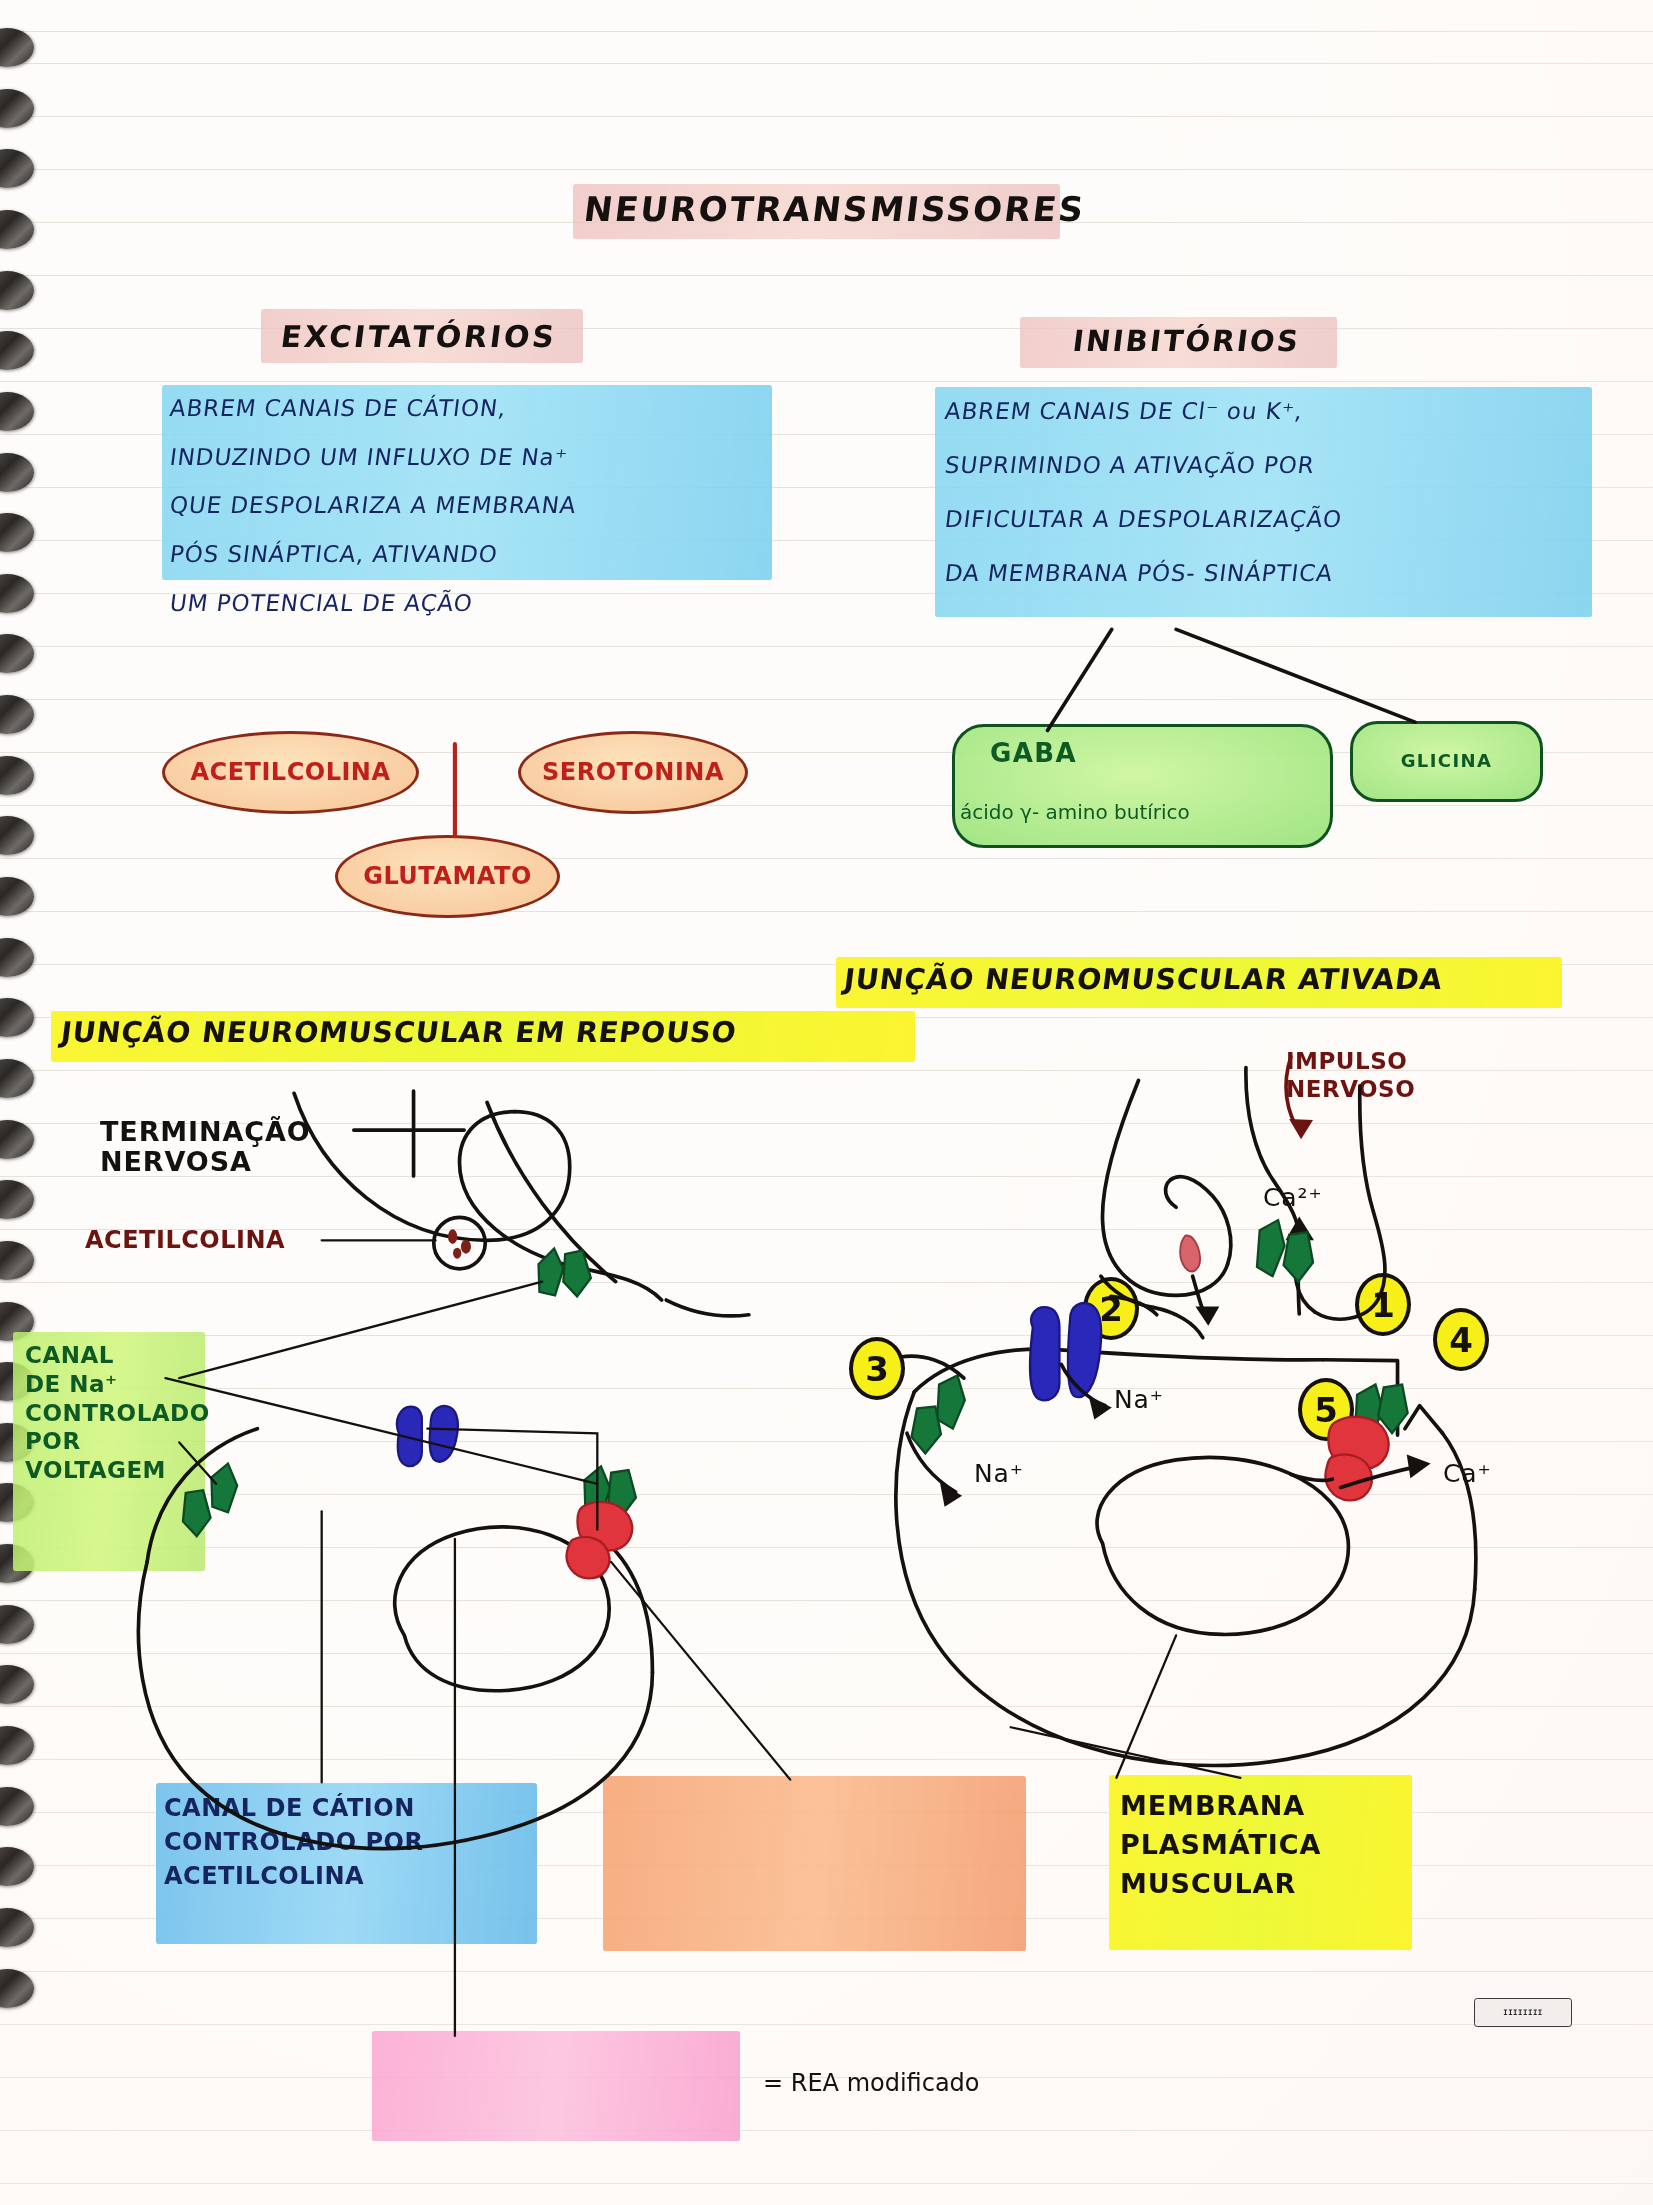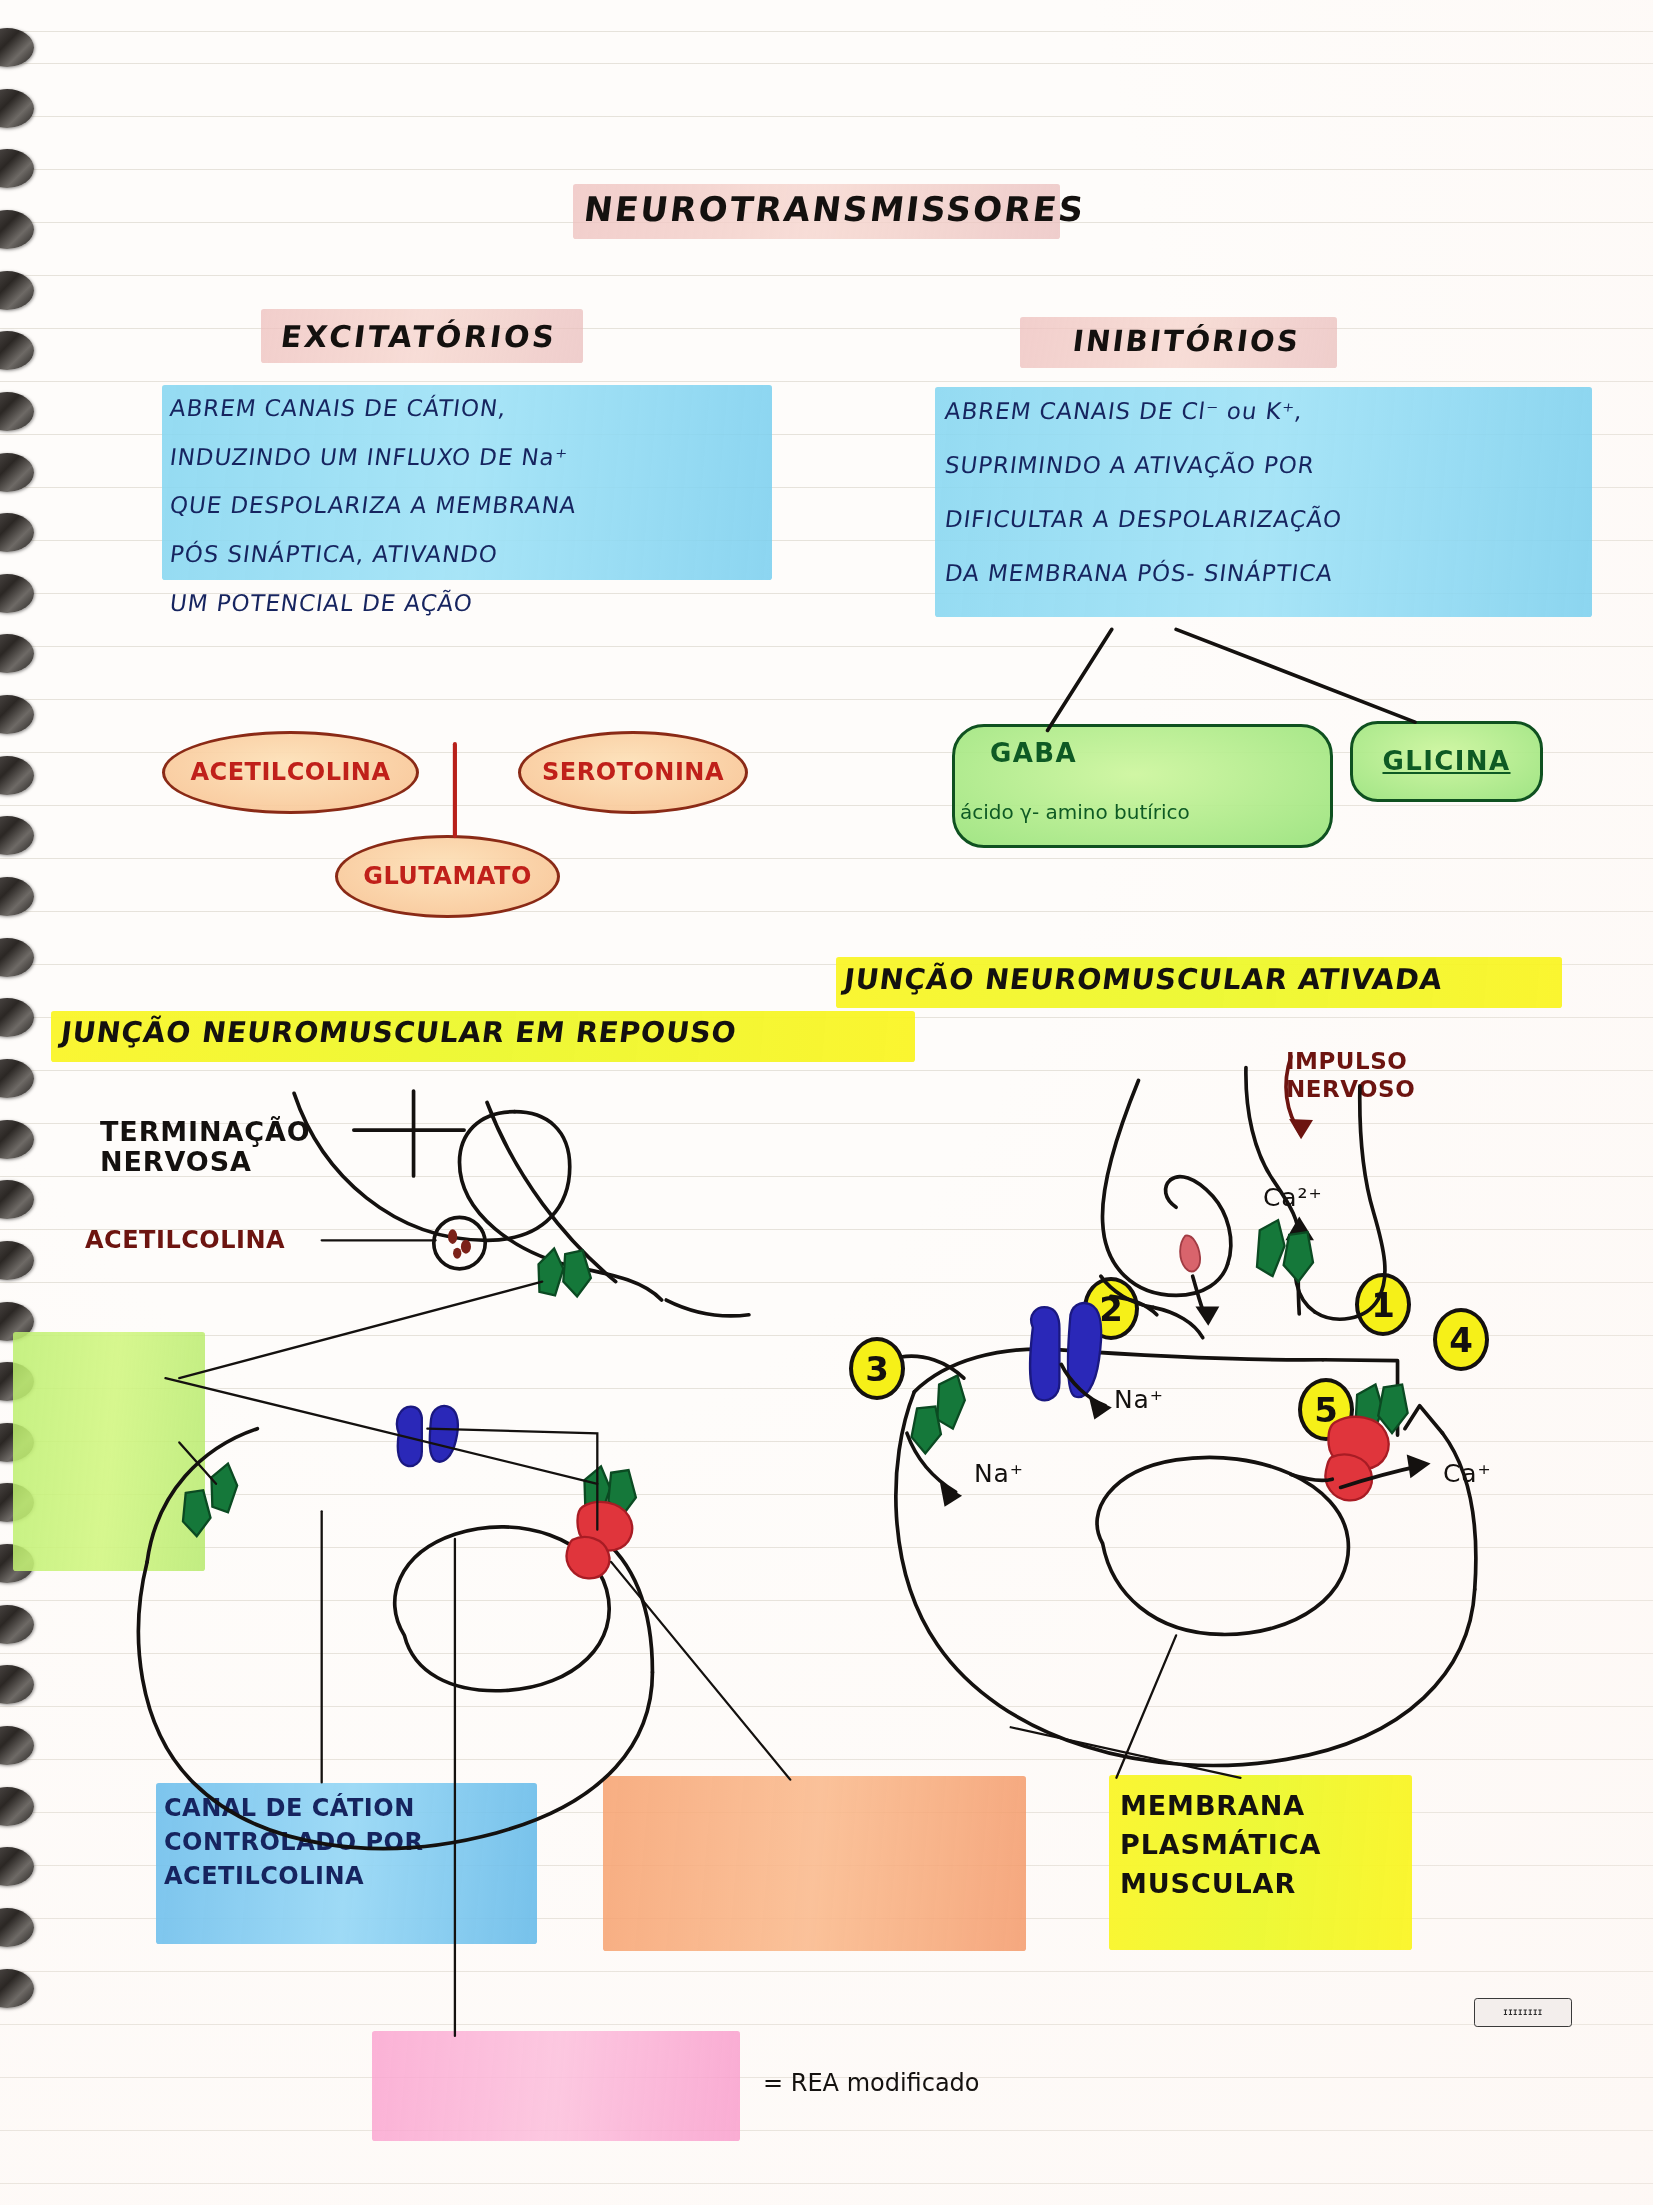--- a/index.html
+++ b/index.html
@@ -160,34 +160,39 @@
   <div class="hw slant ink-navy" style="left:945px;top:561px;font-size:23px;">DA MEMBRANA PÓS- SINÁPTICA</div>
 
   <div class="bub bub-green" style="left:952px;top:724px;width:381px;height:124px;border-radius:32px;">
     <div class="sh" style="border-radius:32px;"></div>
   </div>
   <div class="hw cap ink-green" style="left:990px;top:740px;font-size:26px;letter-spacing:1.4px;">GABA</div>
   <div class="hw ink-green" style="left:960px;top:802px;font-size:20px;letter-spacing:0;">ácido γ- amino butírico</div>
 
   <div class="bub bub-green" style="left:1350px;top:721px;width:193px;height:81px;border-radius:27.6px;">
     <div class="sh" style="border-radius:27.6px;"></div>
-    <div class="tx hw cap ink-green" style="position:relative;left:0;top:0;font-size:26px;letter-spacing:1.4px;text-decoration:underline;">GLICINA</div>
+    <div class="tx hw cap ink-green" style="position:relative;left:0;top:0;font-size:18px;letter-spacing:1.4px;">GLICINA</div>
   </div>
 
   <div class="hl hl-yellow" style="left:836px;top:957px;width:726px;height:51px;"></div>
   <div class="hw cap slant ink-black" style="left:844px;top:965px;font-size:28.5px;letter-spacing:0.9px;">JUNÇÃO NEUROMUSCULAR ATIVADA</div>
 
   <div class="hl hl-yellow" style="left:51px;top:1011px;width:864px;height:51px;"></div>
   <div class="hw cap slant ink-black" style="left:61px;top:1018px;font-size:28.5px;letter-spacing:0.9px;">JUNÇÃO NEUROMUSCULAR EM REPOUSO</div>
 
   <div class="hw cap ink-black" style="left: 100px; top: 1117px; font-size: 27px; line-height: 1.1; letter-spacing: 0.9px; white-space: pre;">TERMINAÇÃO
 NERVOSA</div>
   <div class="hw cap ink-darkred" style="left:85px;top:1228px;font-size:24px;letter-spacing:0.5px;">ACETILCOLINA</div>
 
   <div class="hl hl-green" style="left:13px;top:1332px;width:192px;height:239px;"></div>
+  <div class="hw cap ink-green" style="left: 25px; top: 1341px; font-size: 23px; line-height: 1.25; letter-spacing: 0.5px; white-space: pre;">CANAL
+DE Na⁺
+CONTROLADO
+POR
+VOLTAGEM</div>
 
   <div class="hw cap ink-darkred" style="left: 1286px; top: 1048px; font-size: 23px; line-height: 1.2; letter-spacing: 0.5px; white-space: pre;">IMPULSO
 NERVOSO</div>
   <div class="hw ink-black" style="left:1263px;top:1185px;font-size:25px;">Ca²⁺</div>
   <div class="hw ink-black" style="left:1114px;top:1387px;font-size:25px;">Na⁺</div>
   <div class="hw ink-black" style="left:974px;top:1461px;font-size:25px;">Na⁺</div>
   <div class="hw ink-black" style="left:1443px;top:1461px;font-size:25px;">Ca⁺</div>
 
   <div class="numc" style="left:1355px;top:1273px;">
       <span>1</span>

